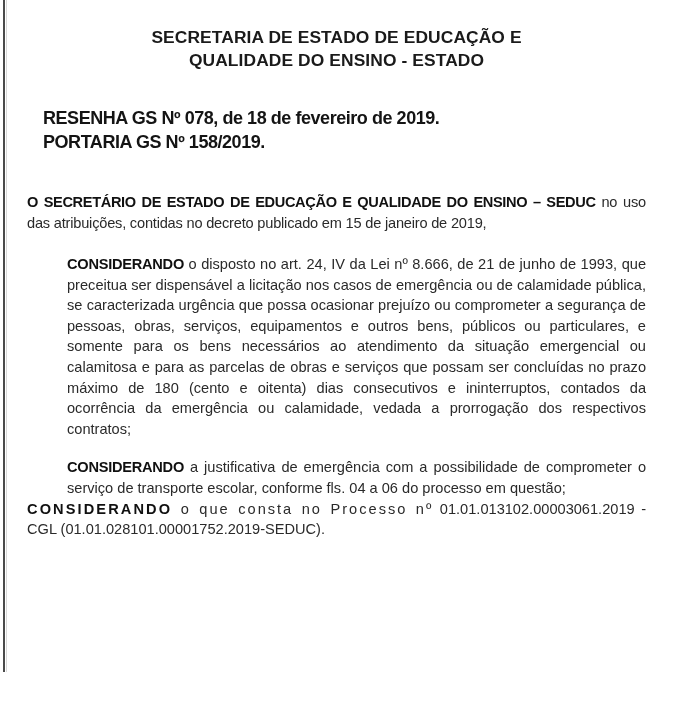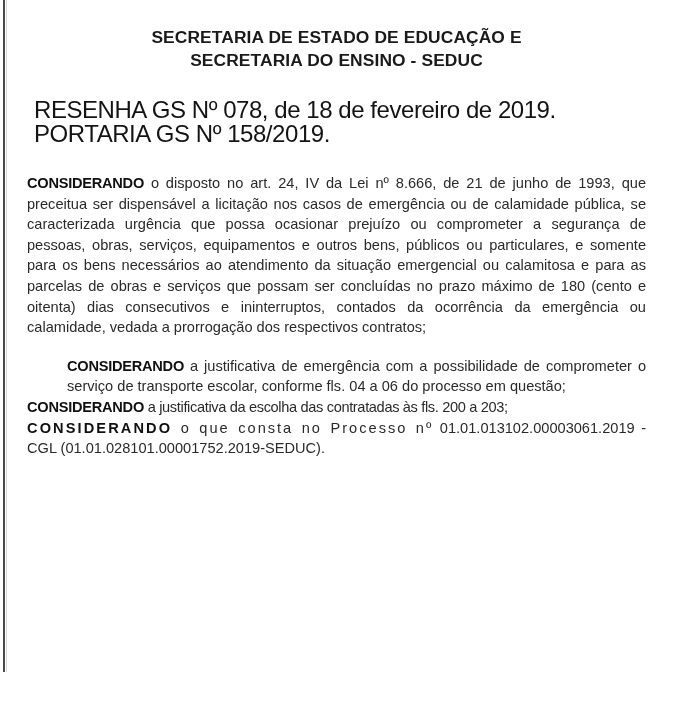--- a/index.html
+++ b/index.html
@@ -58,24 +58,24 @@
     margin: 0;
     padding-top: 26px;
     color: #1a1a1a;
   }
   .doc-header .hl {
     display: block;
   }
 
   
   .resolution {
-    margin: 7px;
+    margin: 16px;
     padding-top: 19px;
-    font-weight: normal;
-    font-size: 24px;
+    font-weight: bold;
+    font-size: 18px;
     line-height: 23.5px;
     letter-spacing: -0.45px;
     color: #141414;
   }
   .resolution .rl {
     display: block;
   }
 
   
   .intro {
@@ -103,21 +103,21 @@
     line-height: 20.6px;
     text-align: justify;
     text-justify: inter-word;
     color: #2a2a2a;
   }
   .considerando .kw {
     font-weight: bold;
     color: #101010;
     letter-spacing: -0.25px;
   }
-  .gap-lg { padding-top: 21px; }
+  .gap-lg { padding-top: 21px; margin-left: 40px; }
   .gap-md { padding-top: 18px; margin-left: 40px; }
   .gap-none { padding-top: 0; }
 
   
   .cond { letter-spacing: -0.35px; }
 
   
   .p-spaced .kw {
     letter-spacing: 2.1px;
   }
@@ -130,33 +130,33 @@
 
 <div id="page">
 
   <div id="column-rule"></div>
   <div id="column-rule-2"></div>
 
   <div id="content">
 
     <h1 class="doc-header">
       <span class="hl">SECRETARIA DE ESTADO DE EDUCAÇÃO E</span>
-      <span class="hl">SECRETARIA DO ENSINO - SEDUC</span>
+      <span class="hl">QUALIDADE DO ENSINO - ESTADO</span>
     </h1>
 
     <div class="resolution">
       <span class="rl">RESENHA GS Nº 078, de 18 de fevereiro de 2019.</span>
       <span class="rl">PORTARIA GS Nº 158/2019.</span>
     </div>
 
+    <p class="intro"><span class="intro-lead">O SECRETÁRIO DE ESTADO DE EDUCAÇÃO E QUALIDADE DO ENSINO – SEDUC</span><span class="tight"> no uso das atribuições, contidas no decreto publicado em 15 de janeiro de 2019,</span></p>
 
     <p class="considerando gap-lg"><span class="kw">CONSIDERANDO</span><span> o disposto no art. 24, IV da Lei nº 8.666, de 21 de junho de 1993, que preceitua ser dispensável a licitação nos casos de emergência ou de calamidade pública, se caracterizada urgência que possa ocasionar prejuízo ou comprometer a segurança de pessoas, obras, serviços, equipamentos e outros bens, públicos ou particulares, e somente para os bens necessários ao atendimento da situação emergencial ou calamitosa e para as parcelas de obras e serviços que possam ser concluídas no prazo máximo de 180 (cento e oitenta) dias consecutivos e ininterruptos, contados da ocorrência da emergência ou calamidade, vedada a prorrogação dos respectivos contratos;</span></p>
 
     <p class="considerando gap-md"><span class="kw">CONSIDERANDO</span><span> a justificativa de emergência com a possibilidade de comprometer o serviço de transporte escolar, conforme fls. 04 a 06 do processo em questão;</span></p>
 
 
-    <p class="considerando gap-none cond"><span class="kw">CONSIDERANDO</span><span> a justificativa da escolha das contratadas às fls. 200 a 203;</span></p>
 
 
     <p class="considerando gap-none p-spaced"><span class="kw">CONSIDERANDO</span><span class="spread"> o que consta no Processo nº</span><span> 01.01.013102.00003061.2019 - CGL (01.01.028101.00001752.2019-SEDUC).</span></p>
 
   </div>
 </div>
 
 </body></html>

